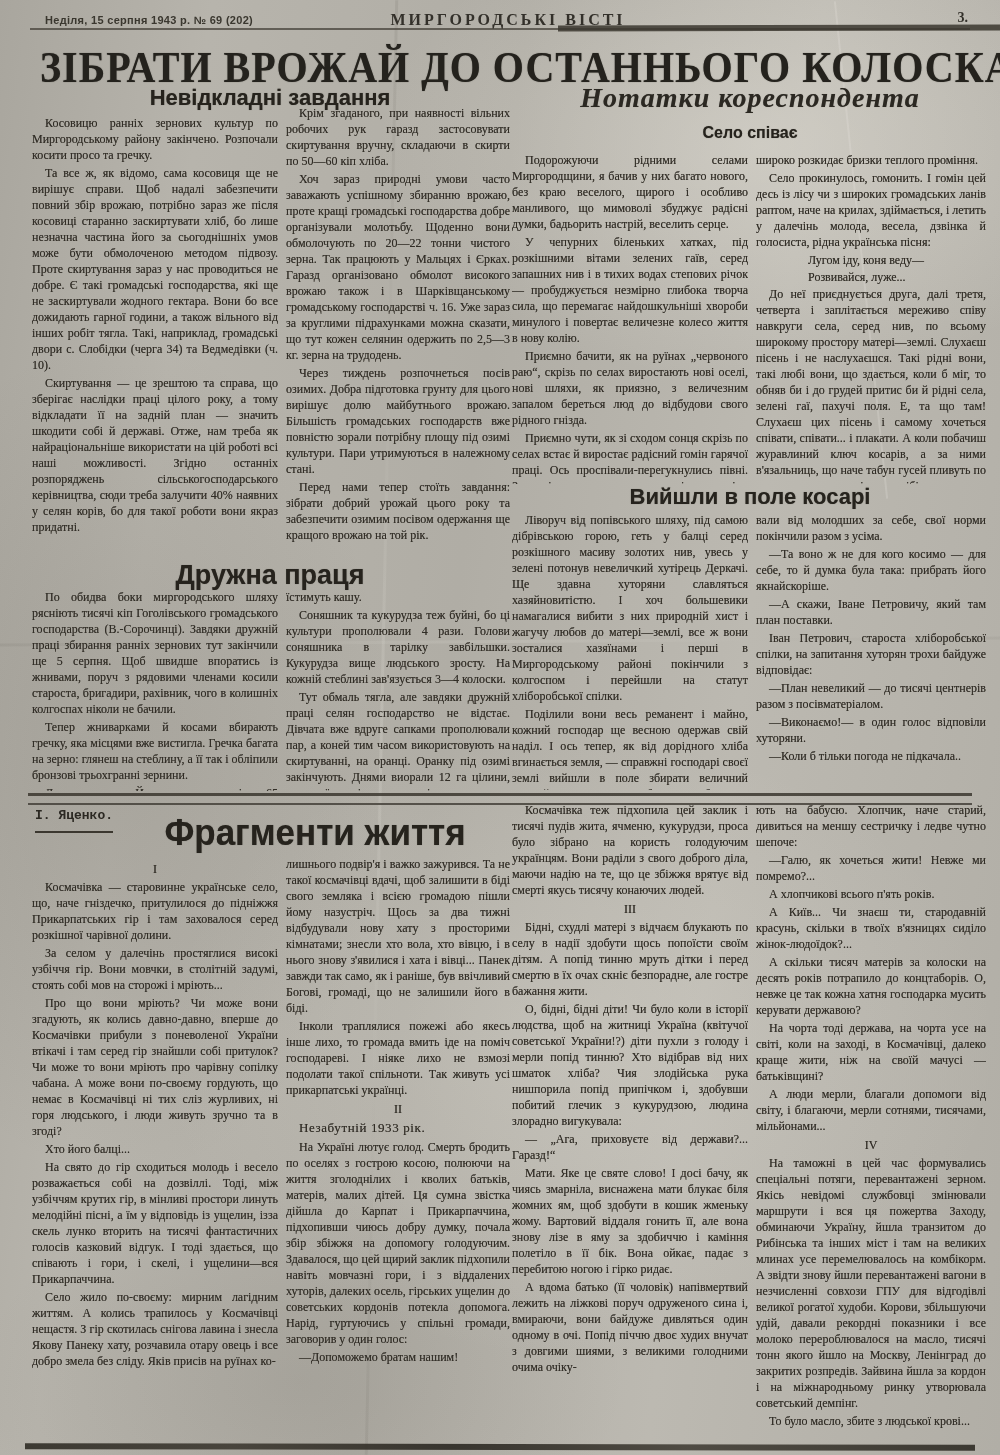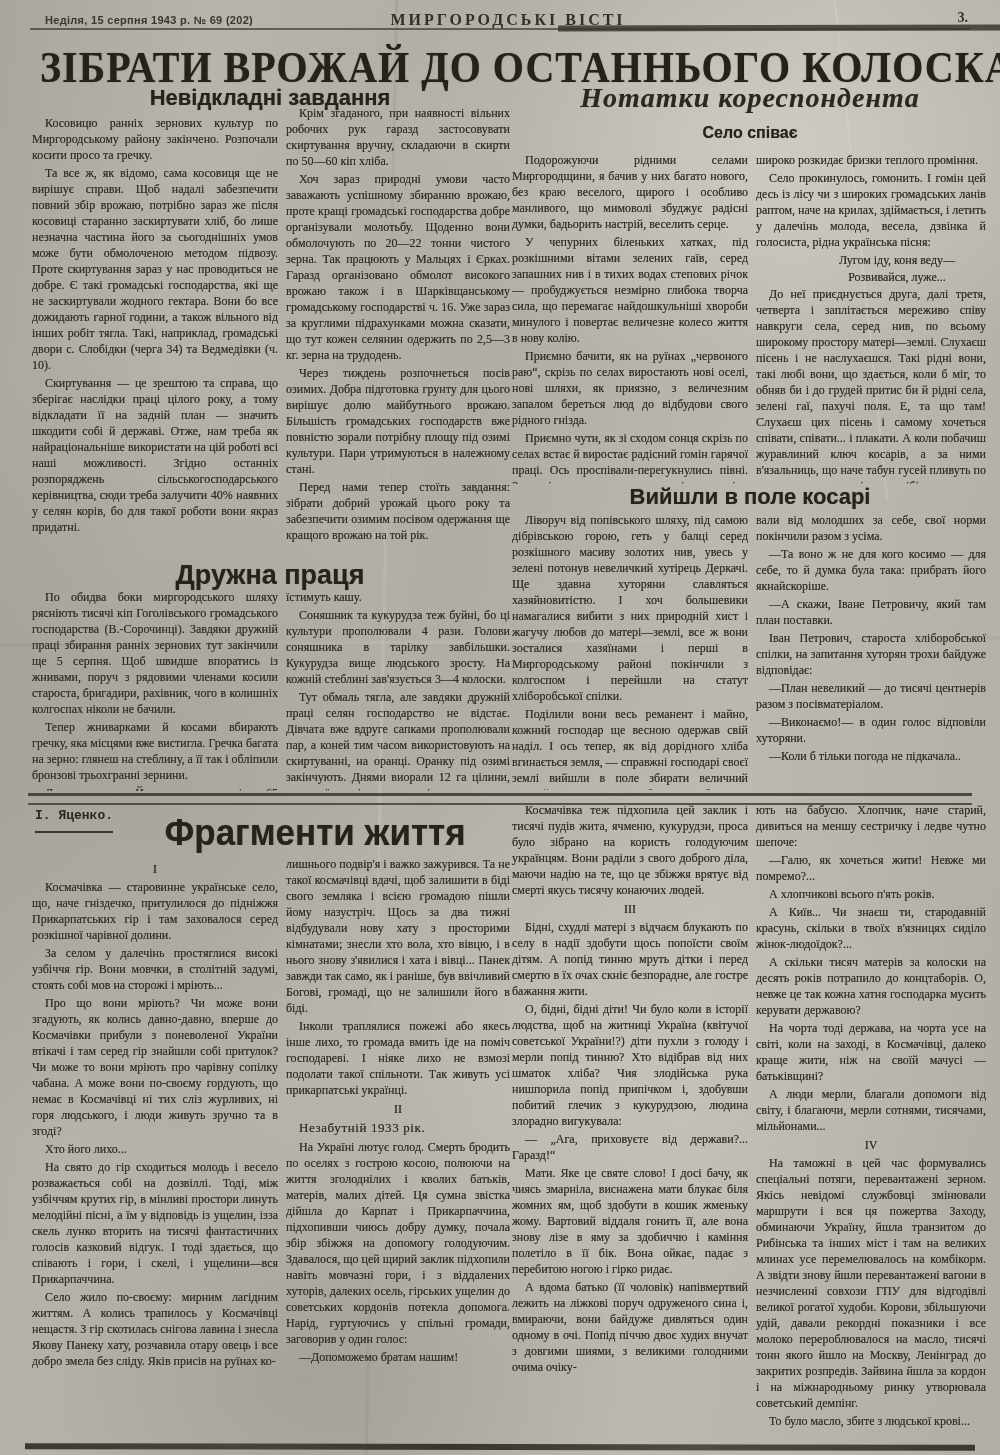--- a/index.html
+++ b/index.html
@@ -24,21 +24,21 @@
   .sechead{font-family:"Liberation Sans",sans-serif;font-weight:bold;text-align:center;
     color:#26231d;text-shadow:0 0 .8px rgba(38,35,29,.5);}
   .script-head{font-style:italic;font-weight:bold;font-size:28px;text-align:center;color:#2b2822;
     letter-spacing:1px;text-shadow:0 0 .7px rgba(43,40,34,.45);}
   .col{position:absolute;overflow:hidden;text-align:justify;font-size:12px;line-height:16px;
     font-weight:normal;color:#312d26;text-shadow:0 0 .6px rgba(49,45,38,.62);}
   .para{margin:0 0 2px 0;text-indent:13px;}
   .para.cont{text-indent:0;}
   .para.center{text-align:center;text-indent:0;margin:3px 0 2px 0;}
   .para.sig{text-align:right;text-indent:0;padding-right:8px;margin-top:16px;}
-  .para.verse{text-align:center;text-indent:0;margin:1px 0 1px 52px;}
+  .para.verse{text-align:left;text-indent:0;margin:1px 0 1px 52px;}
   .para.lead{letter-spacing:.6px;font-size:13px;margin:3px 0;}
   .author{font-family:Liberation Mono, monospace;font-weight:bold;font-size:13px;
     border-bottom:2px solid #3b372f;padding-bottom:8px;color:#2b2822;}
 </style>
 </head>
 <body>
 
 <div class="page">
 
   <div class="crease" style="left:380px;top:0;width:3px;height:1455px;background:linear-gradient(180deg,rgba(80,76,68,.12),rgba(240,238,230,.18),rgba(80,76,68,.10));transform:rotate(1.2deg);"></div>
@@ -116,21 +116,21 @@
   <div class="abs" style="left:28px;top:793px;width:944px;height:7px;border-top:3px solid #3b372f;border-bottom:2px solid #45413a;opacity:.85;"></div>
 
   <div class="abs author" style="left:35px;top:808px;">І. Яценко.</div>
   <div class="abs sechead" style="left:120px;top:810px;width:390px;font-size:35px;transform:scaleY(1.08);transform-origin:top;">Фрагменти життя</div>
 
   <div class="col" style="left:32px;top:858px;width:246px;height:584px;">
       <p class="para center">І</p>
       <p class="para">Космачівка — старовинне українське село, що, наче гніздечко, притулилося до підніжжя Прикарпатських гір і там заховалося серед розкішної чарівної долини.</p>
       <p class="para">За селом у далечінь простяглися високі узбіччя гір. Вони мовчки, в столітній задумі, стоять собі мов на сторожі і мріють...</p>
       <p class="para">Про що вони мріють? Чи може вони згадують, як колись давно-давно, вперше до Космачівки прибули з поневоленої України втікачі і там серед гір знайшли собі притулок? Чи може то вони мріють про чарівну сопілку чабана. А може вони по-своєму гордують, що немає в Космачівці ні тих сліз журливих, ні горя людського, і люди живуть зручно та в згоді?</p>
-      <p class="para">Хто його лихо...</p>
+      <p class="para">Хто його балці...</p>
       <p class="para">На свято до гір сходиться молодь і весело розважається собі на дозвіллі. Тоді, між узбіччям крутих гір, в мінливі простори линуть мелодійні пісні, а їм у відповідь із ущелин, ізза скель лунко вторить на тисячі фантастичних голосів казковий відгук. І тоді здається, що співають і гори, і скелі, і ущелини—вся Прикарпаччина.</p>
       <p class="para">Село жило по-своєму: мирним лагідним життям. А колись трапилось у Космачівці нещастя. З гір скотилась снігова лавина і знесла Якову Панеку хату, розчавила отару овець і все добро змела без сліду. Яків присів на руїнах ко-</p>
     </div>
   <div class="col" style="left:286px;top:856px;width:224px;height:586px;">
       <p class="para cont">лишнього подвір'я і важко зажурився. Та не такої космачівці вдачі, щоб залишити в біді свого земляка і всією громадою пішли йому назустріч. Щось за два тижні відбудували нову хату з просторими кімнатами; знесли хто вола, хто вівцю, і в нього знову з'явилися і хата і вівці... Панек завжди так само, як і раніше, був ввічливий Богові, громаді, що не залишили його в біді.</p>
       <p class="para">Інколи траплялися пожежі або якесь інше лихо, то громада вмить іде на поміч господареві. І ніяке лихо не взмозі подолати такої спільноти. Так живуть усі прикарпатські українці.</p>
       <p class="para center">ІІ</p>
       <p class="para lead">Незабутній 1933 рік.</p>
       <p class="para">На Україні лютує голод. Смерть бродить по оселях з гострою косою, полюючи на життя зголоднілих і кволих батьків, матерів, малих дітей. Ця сумна звістка дійшла до Карпат і Прикарпаччина, підхопивши чиюсь добру думку, почала збір збіжжя на допомогу голодуючим. Здавалося, що цей щирий заклик підхопили навіть мовчазні гори, і з віддалених хуторів, далеких осель, гірських ущелин до советських кордонів потекла допомога. Нарід, гуртуючись у спільні громади, заговорив у один голос:</p>
       <p class="para">—Допоможемо братам нашим!</p>

